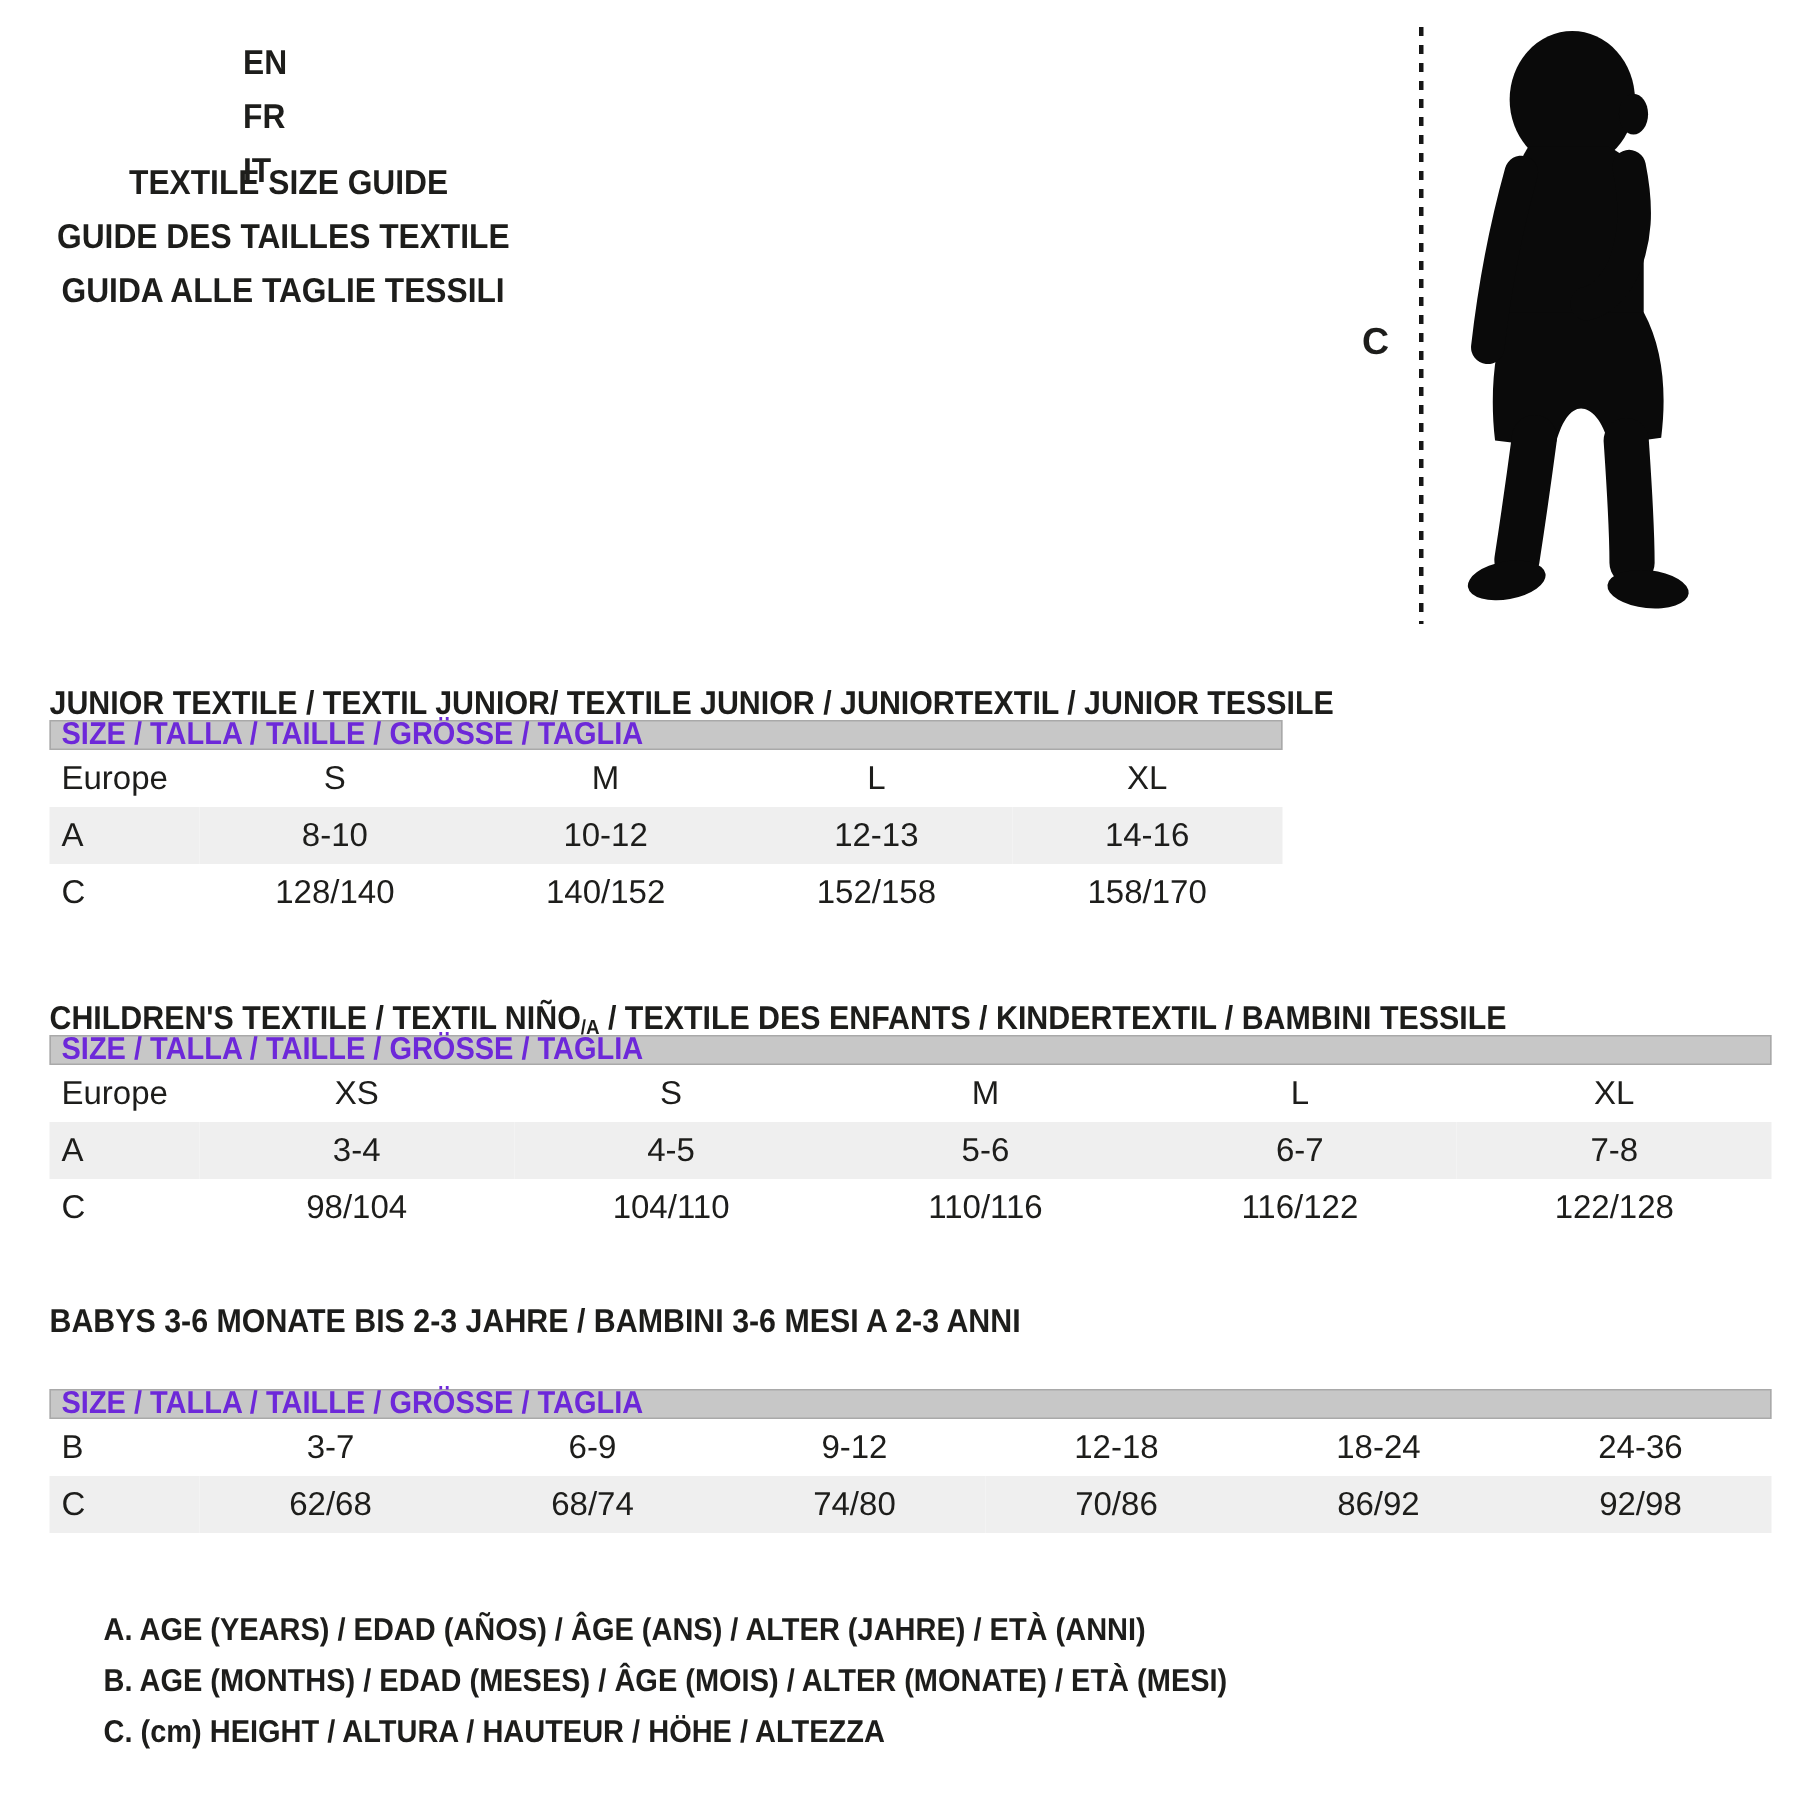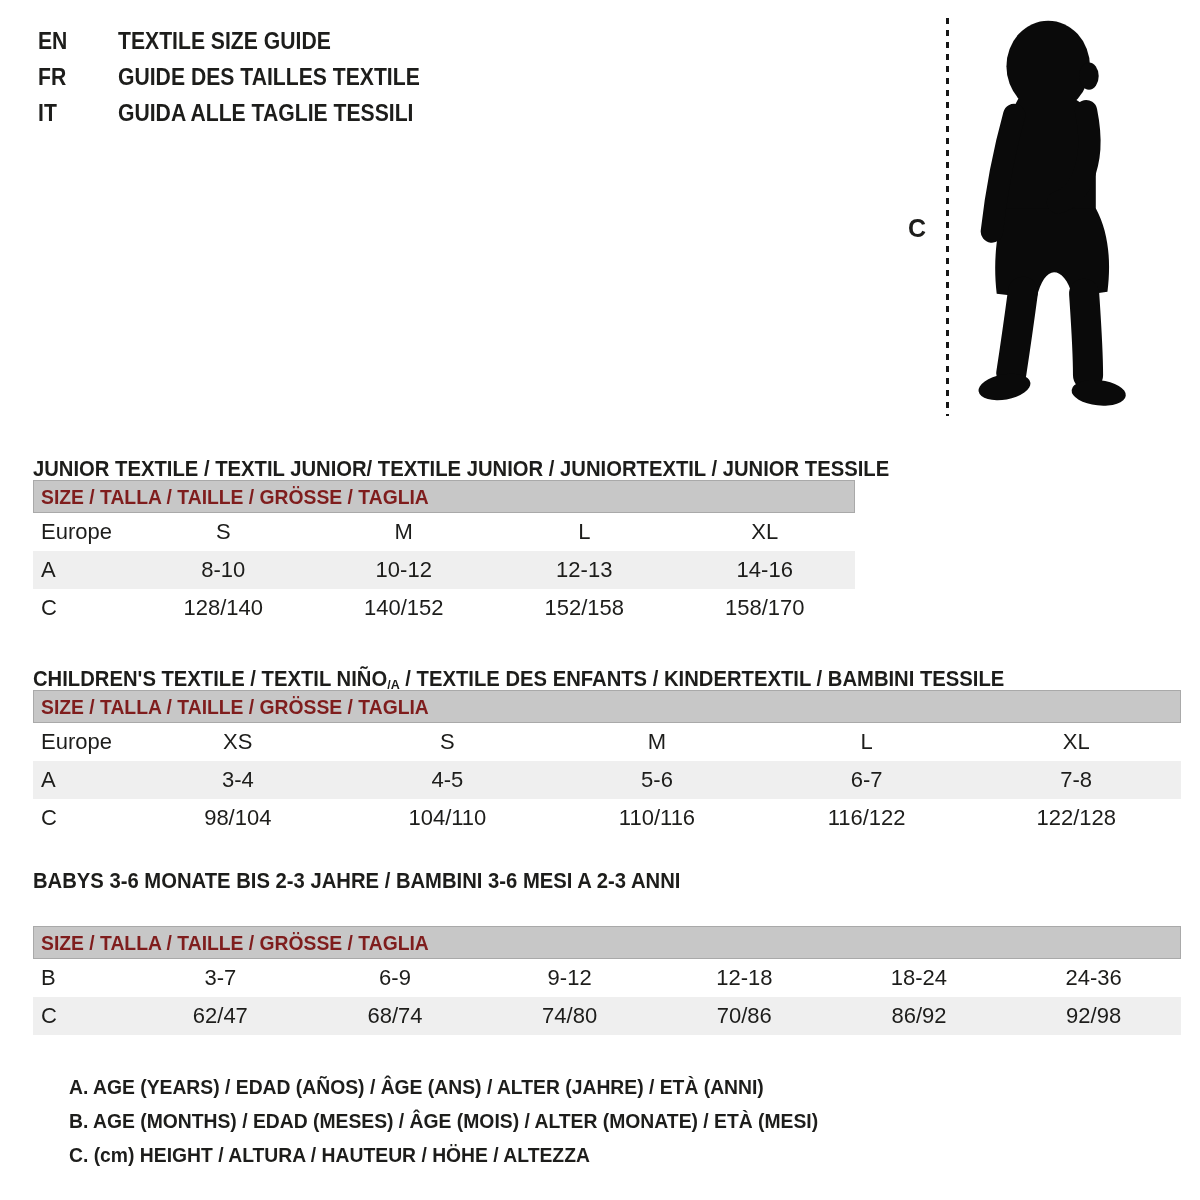--- a/index.html
+++ b/index.html
@@ -15,40 +15,40 @@
     position:relative;
     background:#ffffff;
     font-family:"Liberation Sans", sans-serif;
     color:var(--text);
     overflow:hidden;
   }
   .cond{display:inline-block;transform:scaleX(0.92);transform-origin:0 50%;white-space:nowrap;}
 
   
   .lang-list{position:absolute;left:38px;top:28px;}
-  .lang-row{display:flex;height:36px;align-items:flex-start;font-weight:bold;font-size:23px;}
+  .lang-row{display:flex;height:36px;align-items:center;font-weight:bold;font-size:23px;flex-direction:column;}
   .lang-code{width:80px;flex:0 0 80px;}
 
   
   .measure-line{
     position:absolute;left:946px;top:18px;width:3px;height:398px;
     background:repeating-linear-gradient(to bottom,#161616 0 6px,transparent 6px 12px);
   }
   .measure-label{position:absolute;left:908px;top:214px;font-weight:bold;font-size:25px;}
   .silhouette{position:absolute;left:962px;top:12px;width:186px;height:408px;}
 
   
   .section{position:absolute;left:33px;}
   .section-title{font-weight:bold;font-size:22px;line-height:34px;margin-top:18px;}
   .section-title .sub{font-size:0.62em;vertical-align:-0.25em;}
   .size-table-wrap{position:absolute;left:0;}
   .table-header-bar{
-    height:33px;background:var(--bar-bg);border:1px solid var(--bar-border);
+    height:20px;background:var(--bar-bg);border:1px solid var(--bar-border);
     display:flex;align-items:center;padding-left:7px;
-    font-weight:bold;font-size:21px;color:#7f1d1d;
+    font-weight:bold;font-size:21px;color:#6d28d9;
   }
   table.size-table{width:100%;border-collapse:collapse;table-layout:fixed;font-size:22px;}
   table.size-table td{height:38px;text-align:center;vertical-align:middle;padding:0;}
   table.size-table td.label{text-align:left;padding-left:8px;}
   table.size-table tr.shaded{background:var(--row-shaded);}
 
   #section-junior{top:434px;width:822px;}
   #section-junior .size-table-wrap{top:46px;width:822px;}
   #section-children{top:644px;width:1148px;}
   #section-children .size-table-wrap{top:46px;width:1148px;}
@@ -211,21 +211,21 @@
             <td class="label">B</td>
             <td>3-7</td>
             <td>6-9</td>
             <td>9-12</td>
             <td>12-18</td>
             <td>18-24</td>
             <td>24-36</td>
           </tr>
           <tr class="shaded">
             <td class="label">C</td>
-            <td>62/47</td>
+            <td>62/68</td>
             <td>68/74</td>
             <td>74/80</td>
             <td>70/86</td>
             <td>86/92</td>
             <td>92/98</td>
           </tr>
         </tbody>
       </table>
   </div>
 </div>

